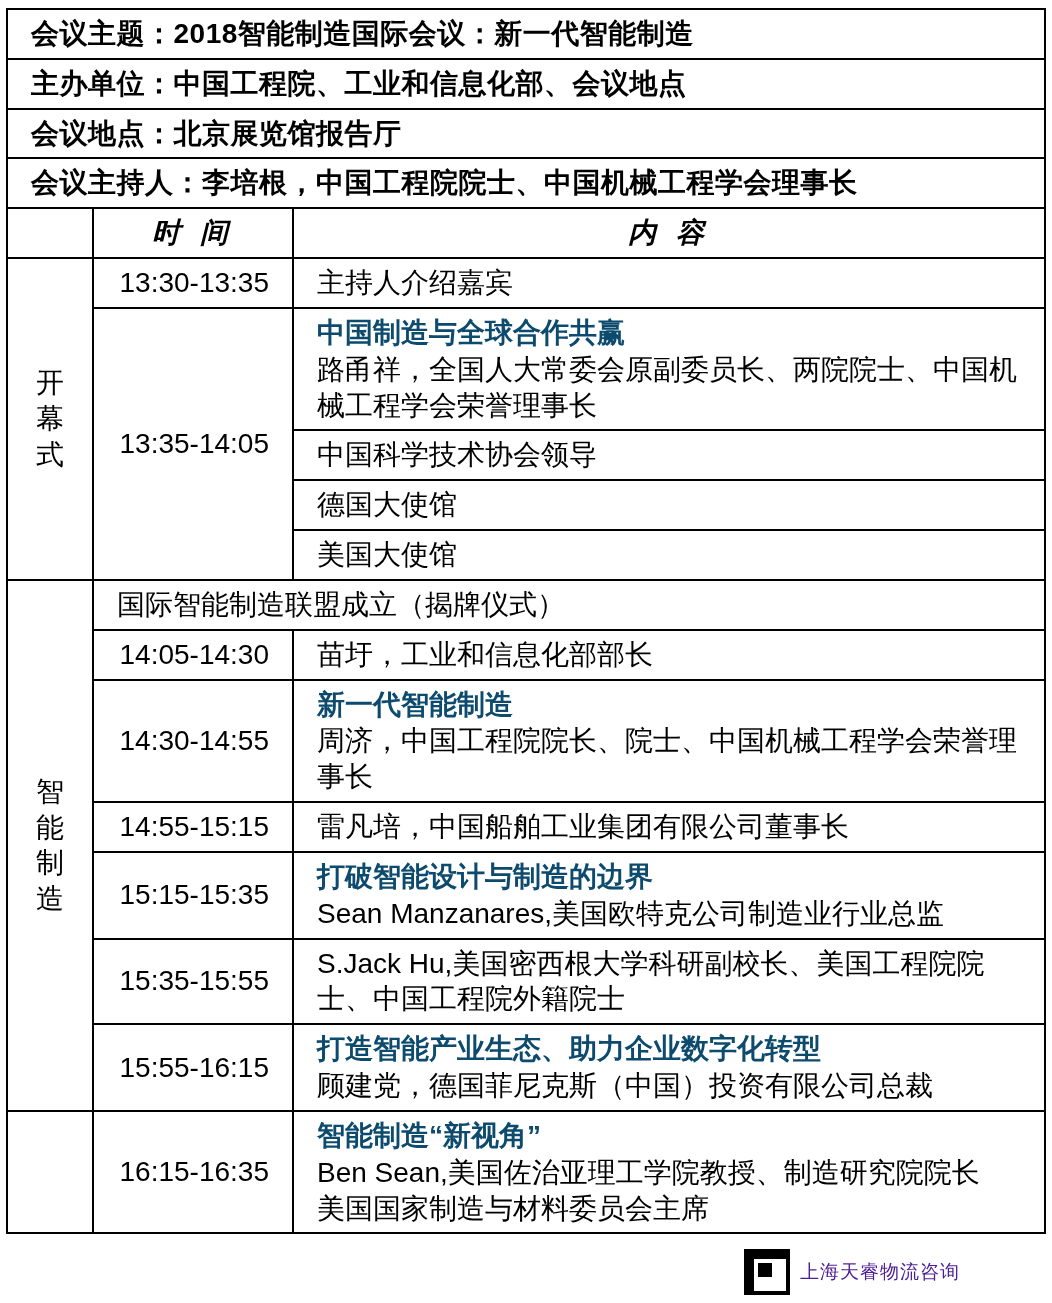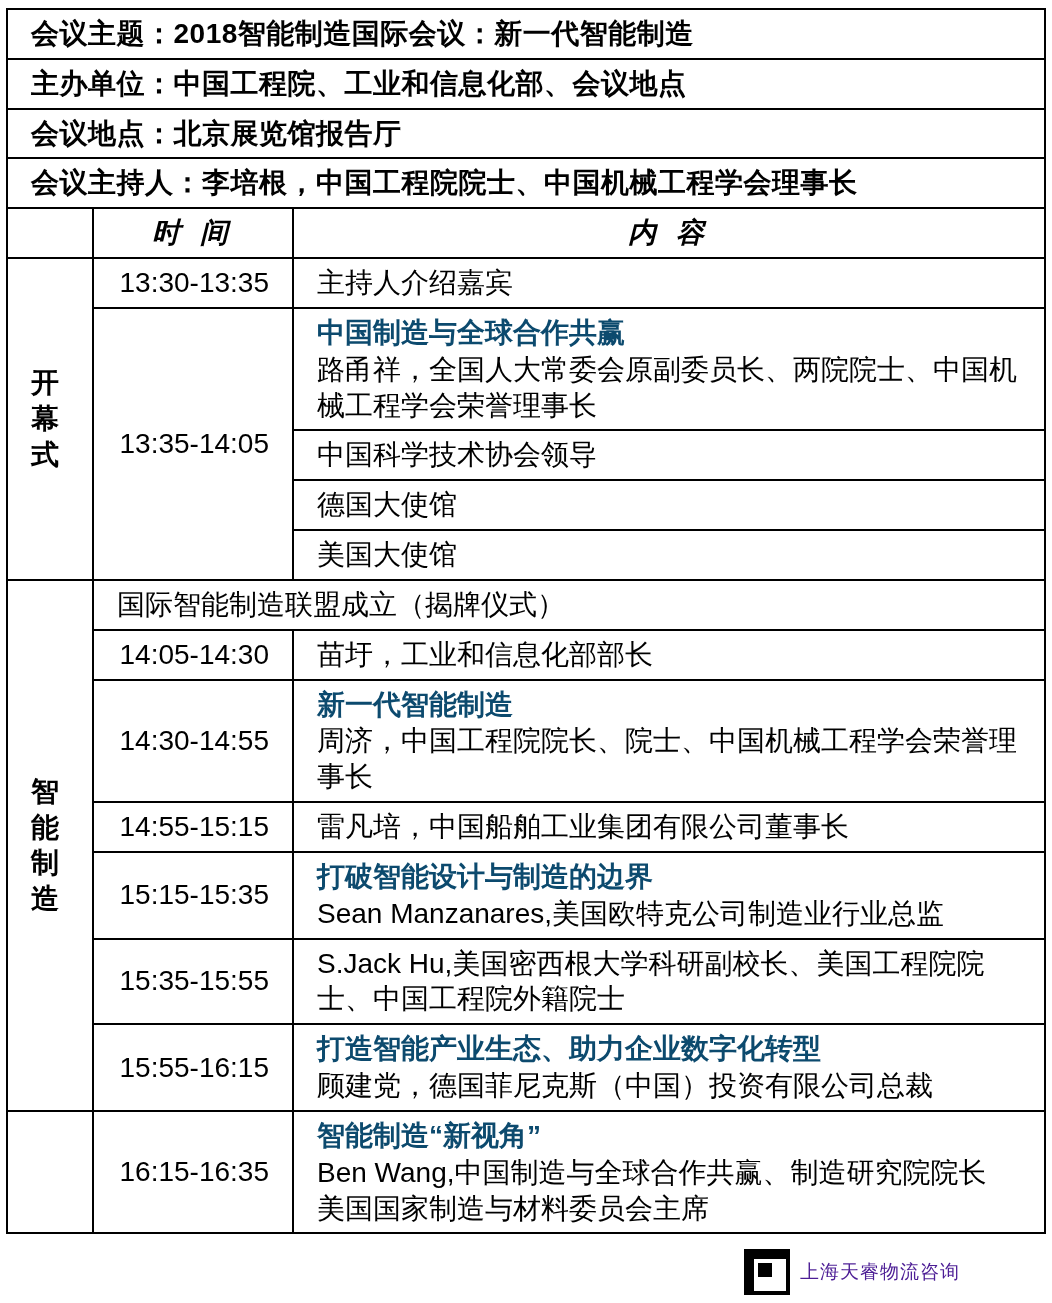--- a/index.html
+++ b/index.html
@@ -42,22 +42,23 @@
   .colhdr td {
     font-weight: bold;
     font-size: 24px;
     text-align: center;
     letter-spacing: 6px;
     padding: 14px 8px;
     font-style: italic;
   }
   td.sect {
     width: 86px;
+    text-align: center;
     font-size: 22px;
-    font-weight: bold;
+    font-weight: normal;
     line-height: 1.5;
     padding: 4px 2px;
   }
   td.time {
     width: 200px;
     text-align: right;
     font-size: 21px;
     white-space: nowrap;
   }
   td.content {
@@ -218,21 +219,21 @@
           <span class="title-blue">打造智能产业生态、助力企业数字化转型</span>
           <span class="sub">顾建党，德国菲尼克斯（中国）投资有限公司总裁</span>
         </td>
       </tr>
 
       <tr>
         <td class="sect"></td>
         <td class="time">16:15-16:35</td>
         <td class="content">
           <span class="title-blue">智能制造“新视角”</span>
-          <span class="sub">Ben  Wang,中国制造与全球合作共赢、制造研究院院长</span>
+          <span class="sub">Ben  Sean,美国佐治亚理工学院教授、制造研究院院长</span>
           <span class="sub">美国国家制造与材料委员会主席</span>
         </td>
       </tr>
     </tbody>
   </table>
 </div>
 
 <div class="wm">
   <span class="qr"></span>
   <span class="wmtext">上海天睿物流咨询</span>

